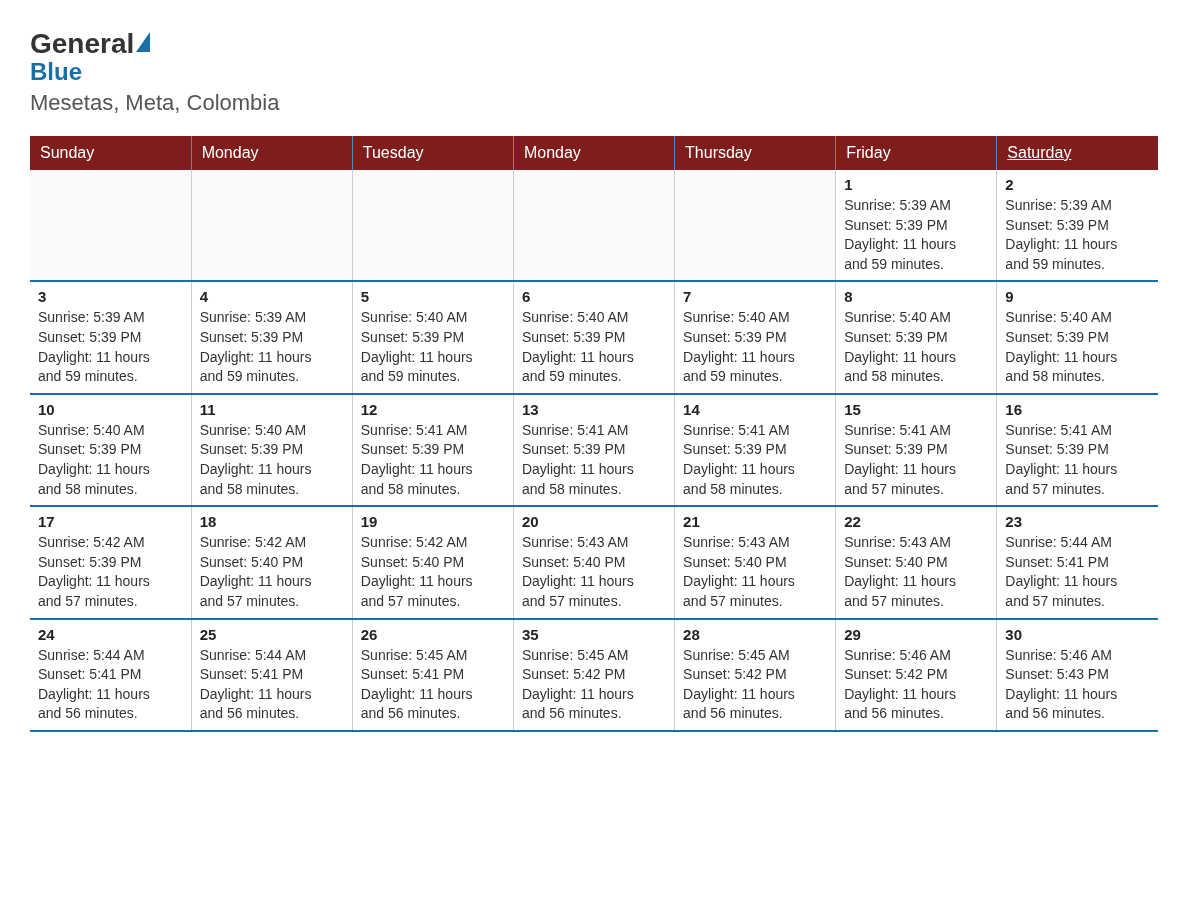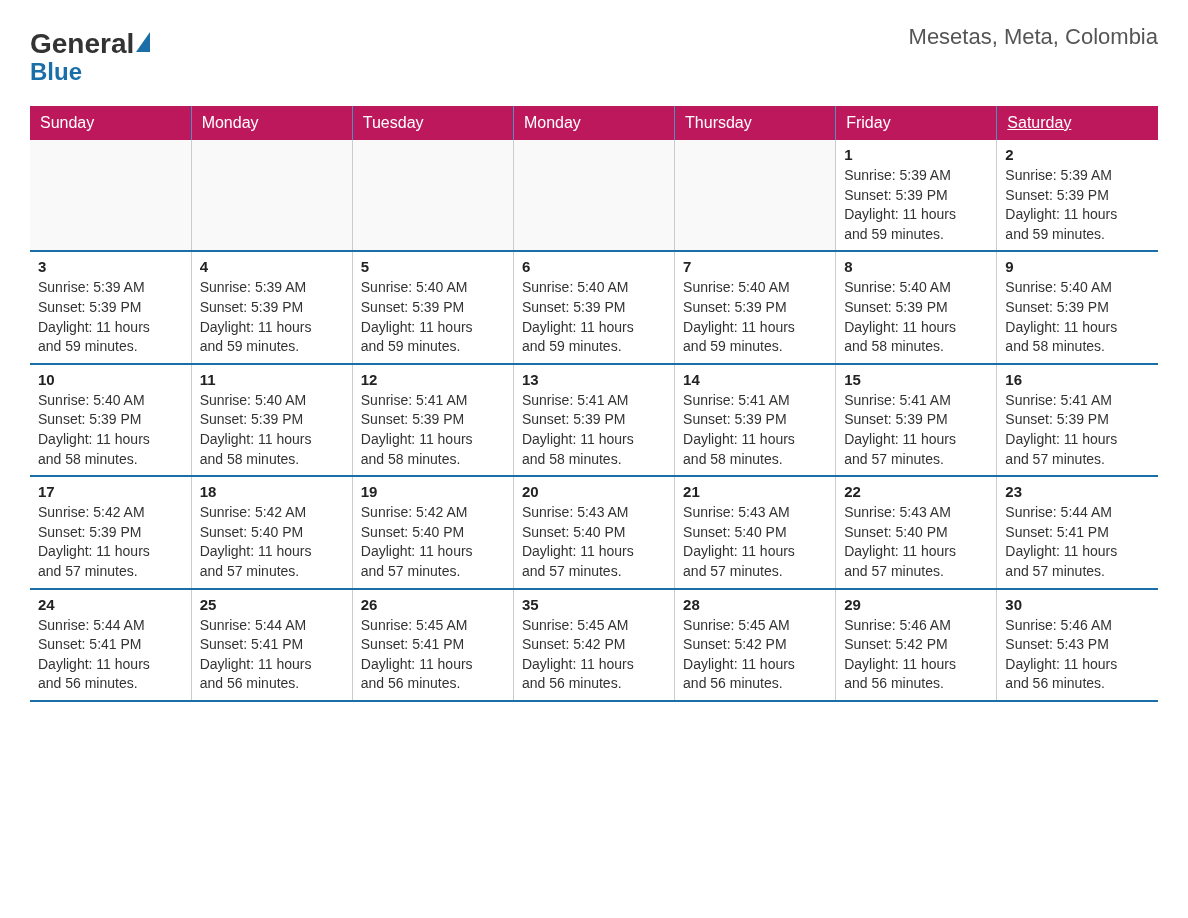--- a/index.html
+++ b/index.html
@@ -9,20 +9,21 @@
       width: 1188px;
       min-height: 918px;
       padding: 20px 30px;
     }
 
     .header-area {
       display: flex;
       justify-content: space-between;
       align-items: flex-start;
       margin-bottom: 20px;
+      flex-direction: column;
     }
 
     .logo-area {
       display: flex;
       align-items: center;
       padding-top: 10px;
     }
 
     .logo-text {
       font-size: 28px;
@@ -77,21 +78,21 @@
       text-align: right;
     }
 
     table {
       width: 100%;
       border-collapse: collapse;
       table-layout: fixed;
     }
 
     thead tr {
-      background-color: #be185d;
+      background-color: #7f1d1d;
     }
 
     thead th {
       color: #ffffff;
       font-size: 16px;
       font-weight: normal;
       padding: 8px 10px;
       text-align: left;
       border-right: 1px solid #4a90c4;
     }

